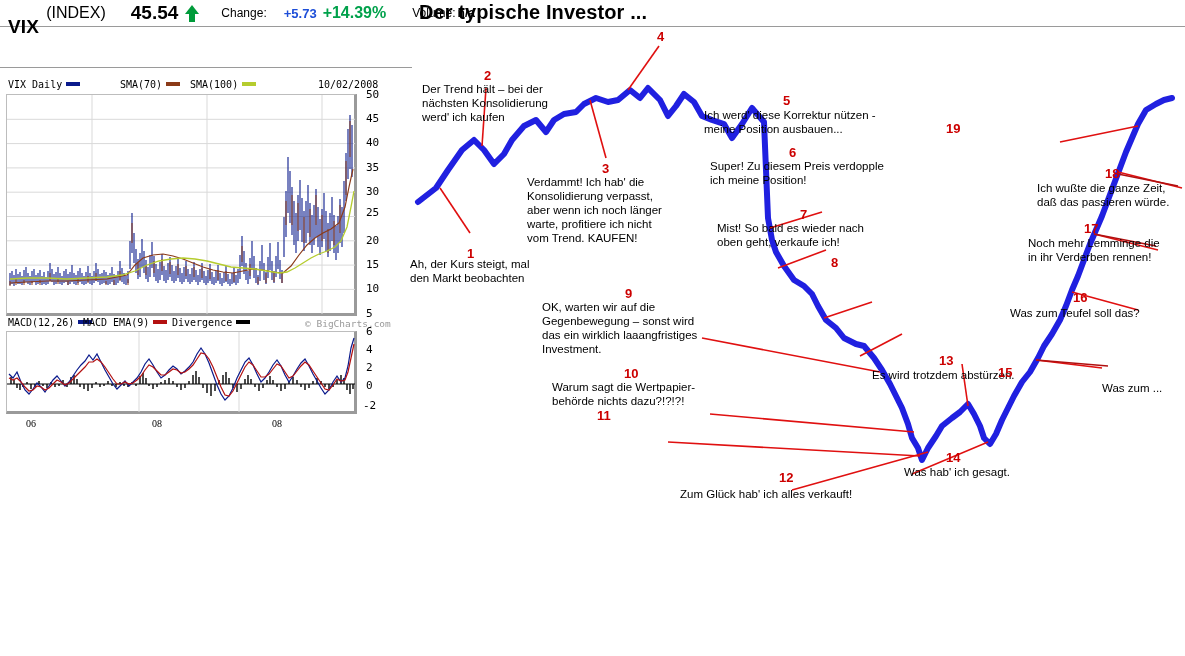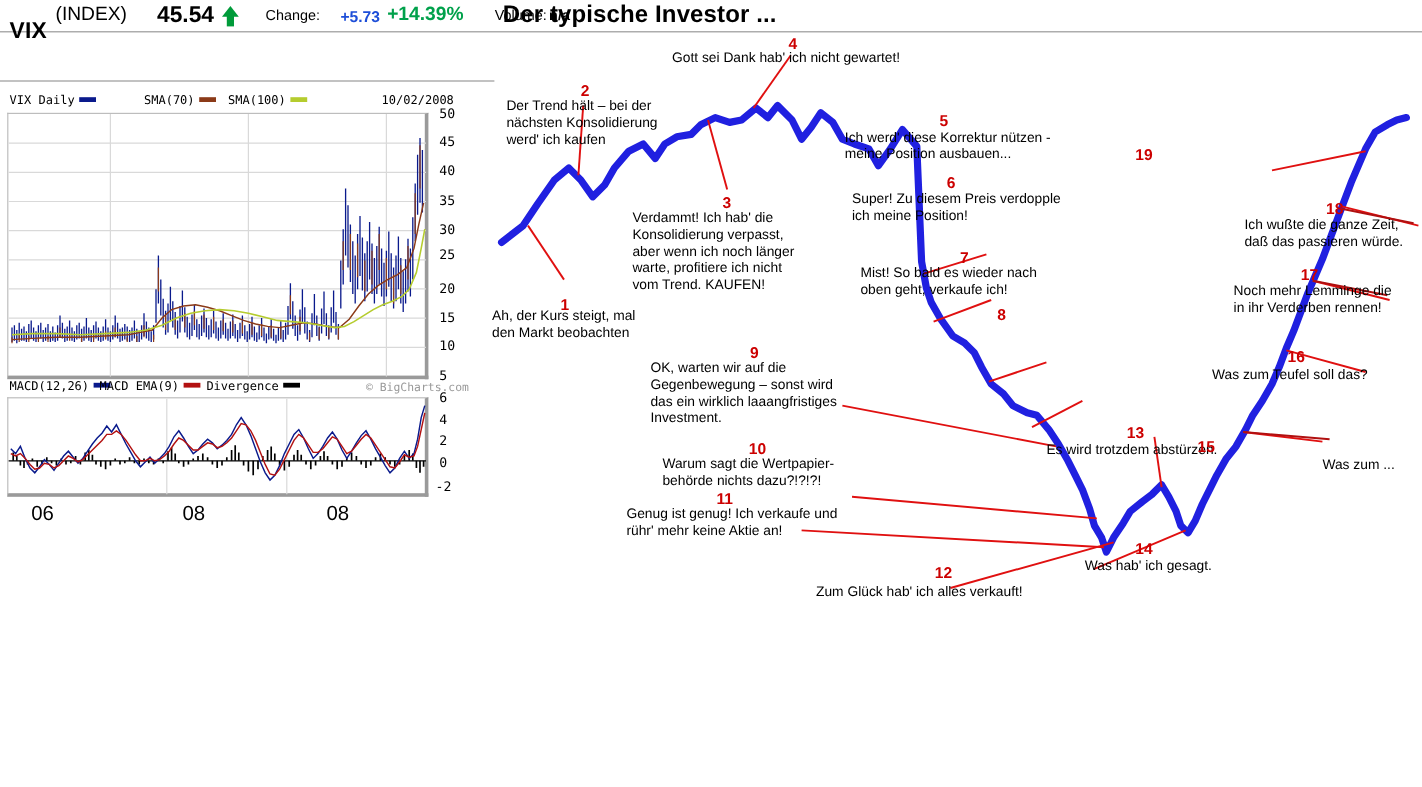--- a/index.html
+++ b/index.html
@@ -35,22 +35,22 @@
 
   .legend{position:absolute;font-family:"DejaVu Sans Mono","Liberation Mono",monospace;
           font-size:10px;color:#000;white-space:nowrap;}
   .lg-swatch{display:inline-block;width:14px;height:4px;vertical-align:2px;margin:0 4px;}
 
   .panel{position:absolute;box-sizing:border-box;background:#fff;
          border:1px solid #bdbdbd;border-right:3px solid #9a9a9a;border-bottom:3px solid #9a9a9a;}
 
   .axlabel{position:absolute;font-family:"DejaVu Sans Mono","Liberation Mono",monospace;
            font-size:11px;color:#000;}
-  .xlabel{position:absolute;font-family:Liberation Sans, sans-serif;
-          font-size:17px;color:#000;}
+  .xlabel{position:absolute;font-family:Liberation Serif, serif;
+          font-size:10px;color:#000;}
   #watermark{position:absolute;font-family:"DejaVu Sans Mono","Liberation Mono",monospace;
              font-size:9.5px;color:#9a9a9a;white-space:nowrap;}
 
   
   #cartoon{position:absolute;left:412px;top:28px;width:773px;height:628px;}
   #cartoon svg{position:absolute;left:0;top:0;}
 
   .anno{position:absolute;font-size:11.5px;line-height:14px;color:#000;white-space:pre-line;}
   .num{position:absolute;font-size:13px;font-weight:bold;color:#cc0000;}
 </style>
@@ -245,21 +245,20 @@
 werd' ich kaufen</div>
 
   <div class="num" style="left:190px;top:133px;">3</div>
   <div class="anno" style="left:115px;top:147px;width:200px;">Verdammt! Ich hab' die
 Konsolidierung verpasst,
 aber wenn ich noch länger
 warte, profitiere ich nicht
 vom Trend. KAUFEN!</div>
 
   <div class="num" style="left:245px;top:1px;">4</div>
-  <div class="anno" style="left:148px;top:14px;width:280px;">Gott sei Dank hab' ich nicht gewartet!</div>
 
   <div class="num" style="left:371px;top:65px;">5</div>
   <div class="anno" style="left:292px;top:80px;width:250px;">Ich werd' diese Korrektur nützen -
 meine Position ausbauen...</div>
 
   <div class="num" style="left:377px;top:117px;">6</div>
   <div class="anno" style="left:298px;top:131px;width:250px;">Super! Zu diesem Preis verdopple
 ich meine Position!</div>
 
   <div class="num" style="left:388px;top:179px;">7</div>
@@ -272,22 +271,20 @@
   <div class="anno" style="left:130px;top:272px;width:190px;">OK, warten wir auf die
 Gegenbewegung – sonst wird
 das ein wirklich laaangfristiges
 Investment.</div>
 
   <div class="num" style="left:212px;top:338px;">10</div>
   <div class="anno" style="left:140px;top:352px;width:180px;">Warum sagt die Wertpapier-
 behörde nichts dazu?!?!?!</div>
 
   <div class="num" style="left:185px;top:380px;">11</div>
-  <div class="anno" style="left:110px;top:394px;width:200px;">Genug ist genug! Ich verkaufe und
-rühr' mehr keine Aktie an!</div>
 
   <div class="num" style="left:367px;top:442px;">12</div>
   <div class="anno" style="left:268px;top:459px;width:260px;">Zum Glück hab' ich alles verkauft!</div>
 
   <div class="num" style="left:527px;top:325px;">13</div>
   <div class="anno" style="left:460px;top:340px;width:220px;">Es wird trotzdem abstürzen.</div>
 
   <div class="num" style="left:534px;top:422px;">14</div>
   <div class="anno" style="left:492px;top:437px;width:190px;">Was hab' ich gesagt.</div>
 

